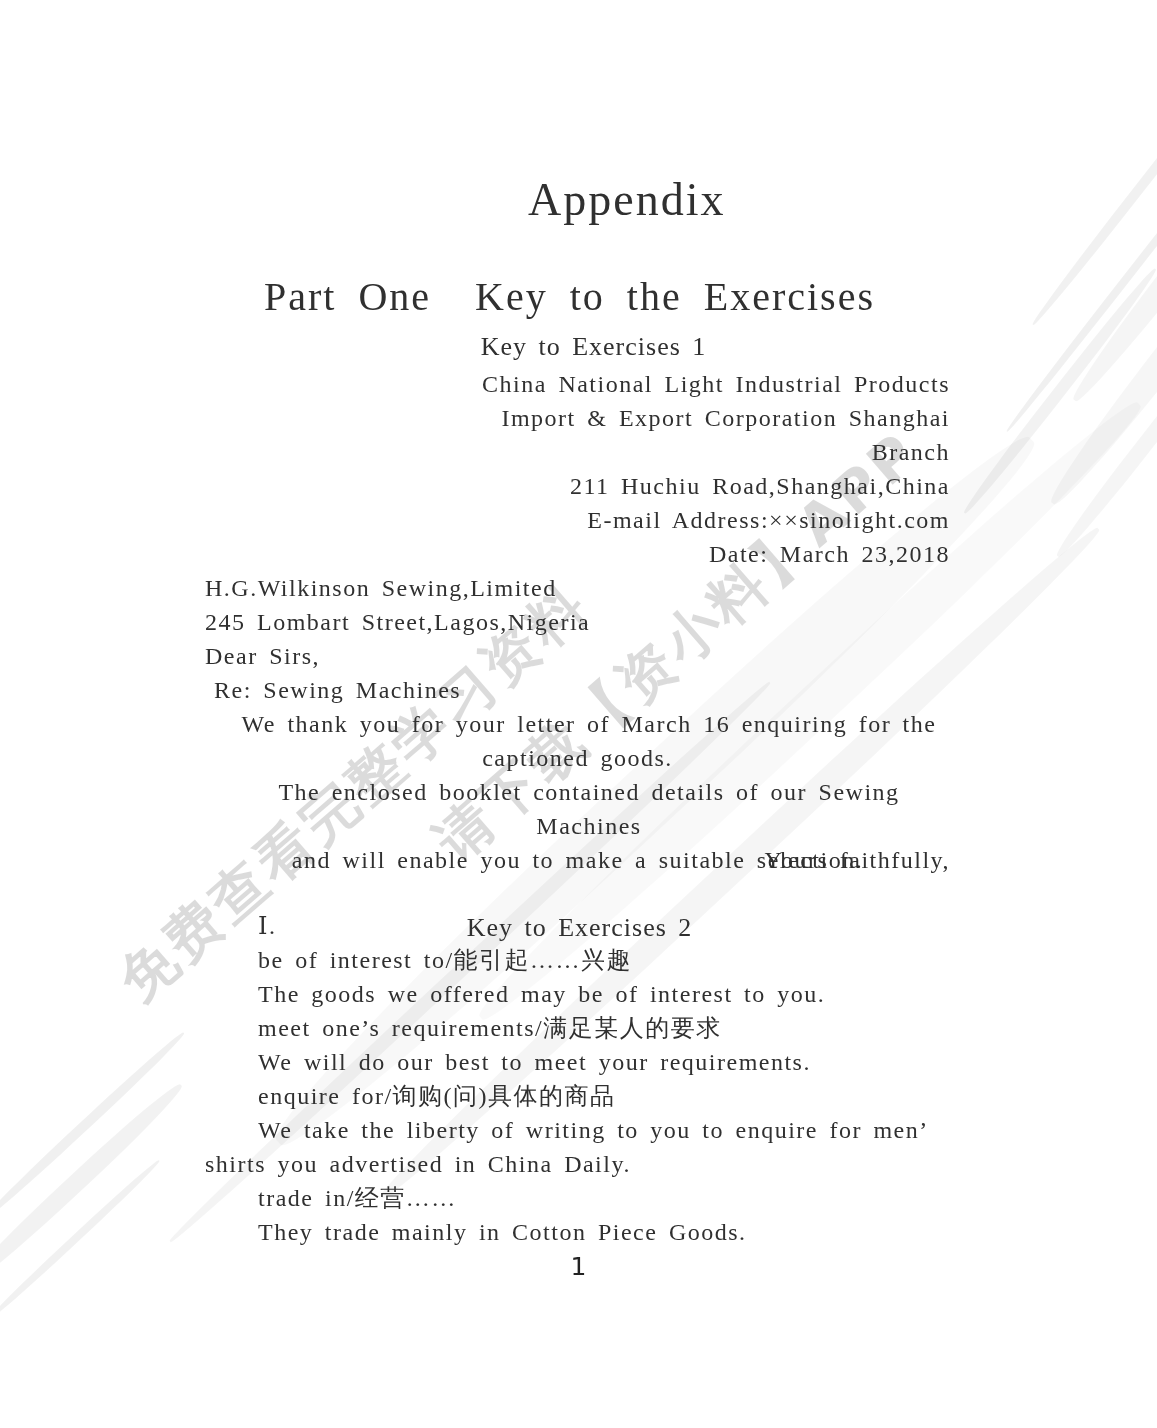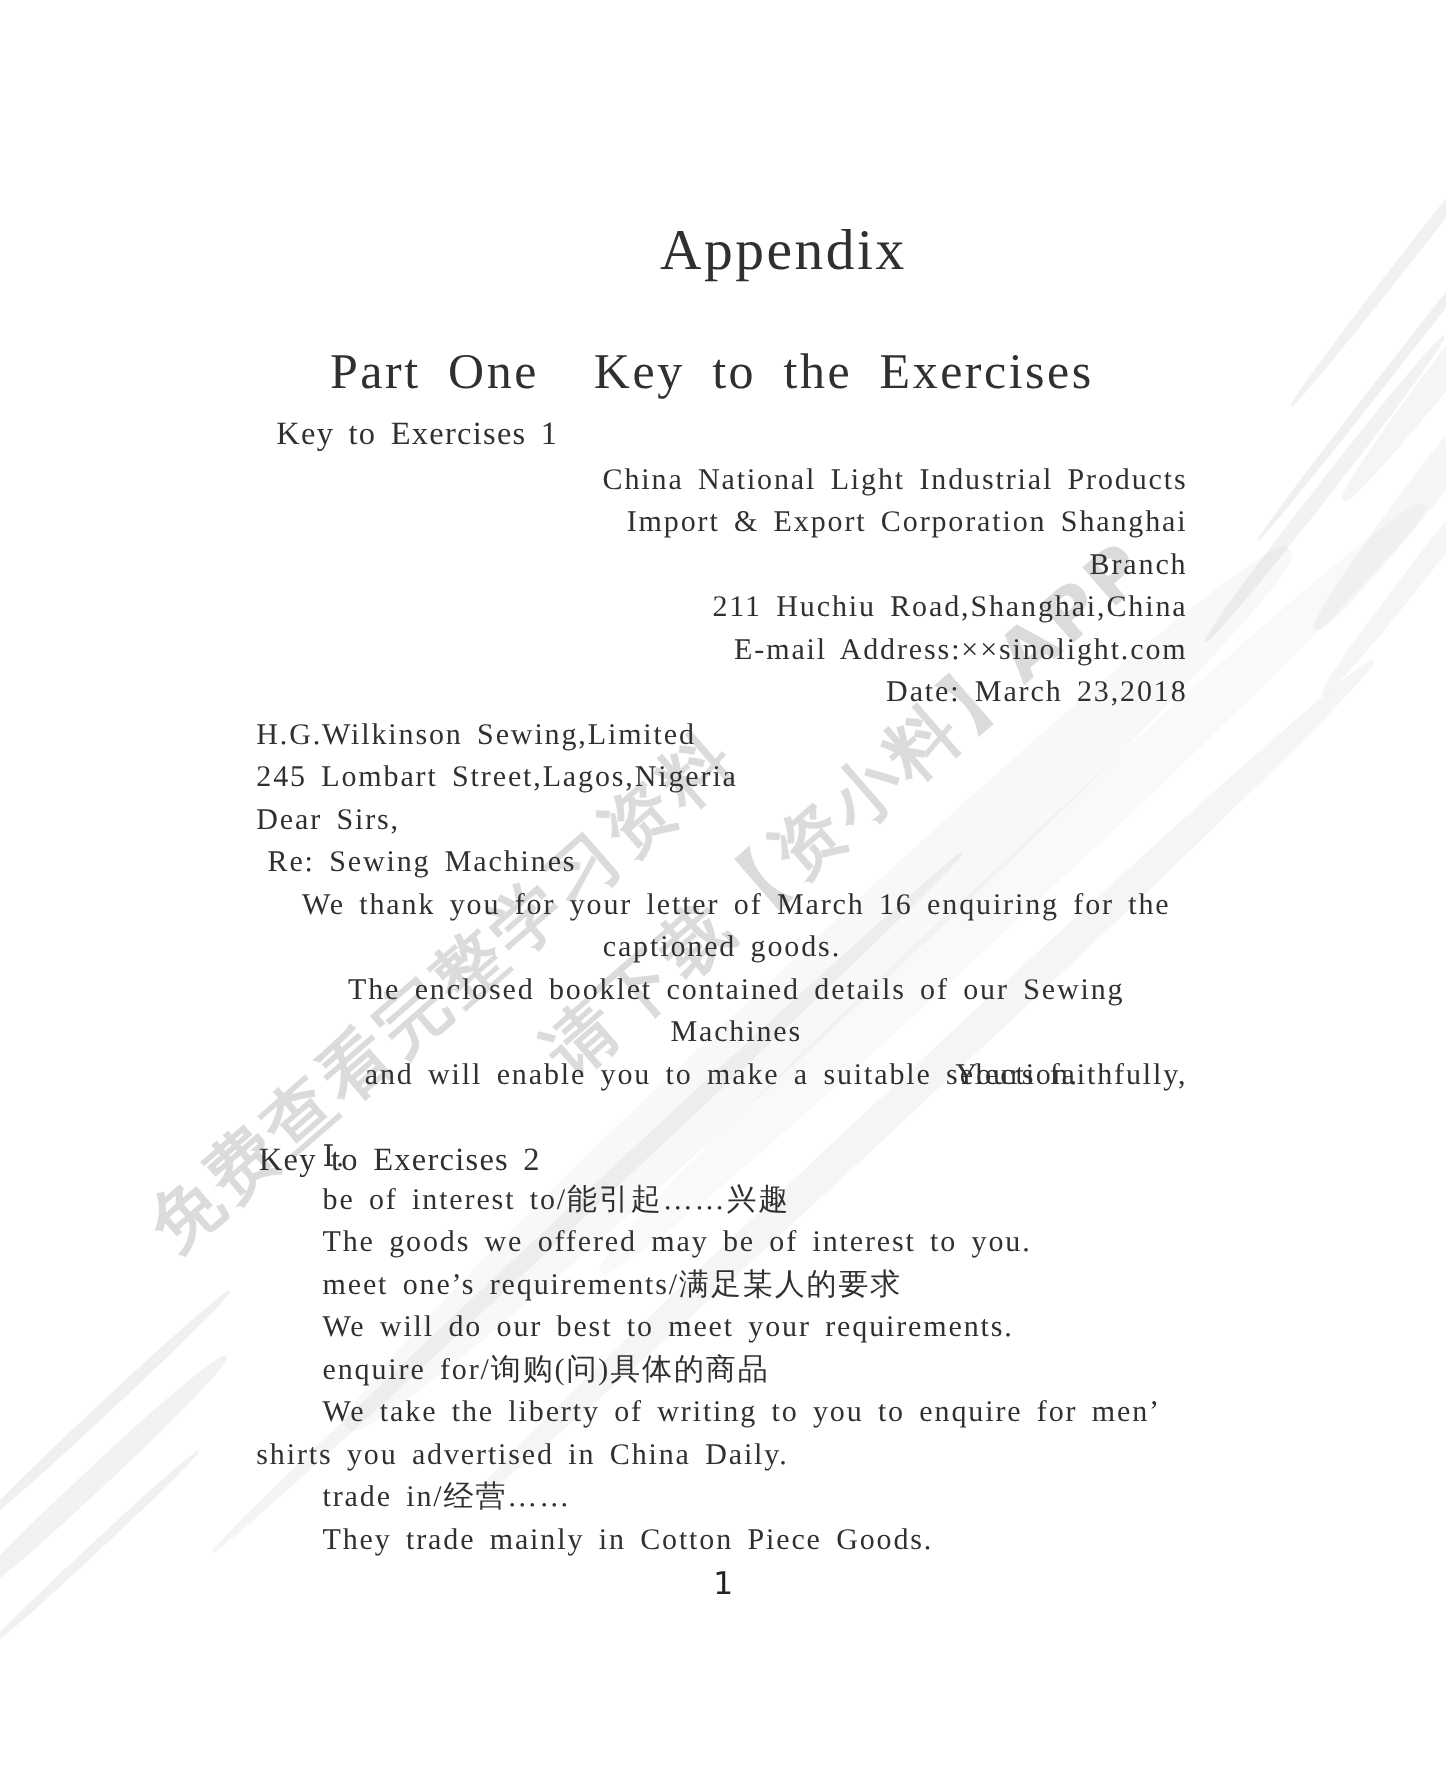--- a/index.html
+++ b/index.html
@@ -47,21 +47,21 @@
     font-size:46px;line-height:54px;letter-spacing:2px;font-weight:400;margin:0;
   }
   .part{
     position:absolute;left:264px;top:272px;
     font-size:40px;line-height:50px;letter-spacing:2px;word-spacing:10px;
     font-weight:400;margin:0;white-space:pre;
   }
   .exh{
     position:absolute;width:745px;left:205px;
     font-size:26px;line-height:30px;letter-spacing:1px;word-spacing:4px;
-    font-weight:400;margin:0;
+    font-weight:400;margin:0;text-align:center;
   }
   .exh1{top:332px;margin-left:16px;}
   .exh2{top:873px;margin-left:2px;margin-top:40px;}
   .letterhead{left:205px;top:367px;width:745px;text-align:right;}
   .recipient{left:205px;top:571px;width:745px;text-align:left;}
   .subject{left:214px;top:673px;width:745px;text-align:left;}
   .letterbody{left:205px;top:707px;width:745px;text-align:center;}
   .indent{padding-left:23px;}
   .closing{left:205px;top:843px;width:745px;text-align:right;}
   .ex2{left:205px;top:909px;width:760px;text-align:left;}

